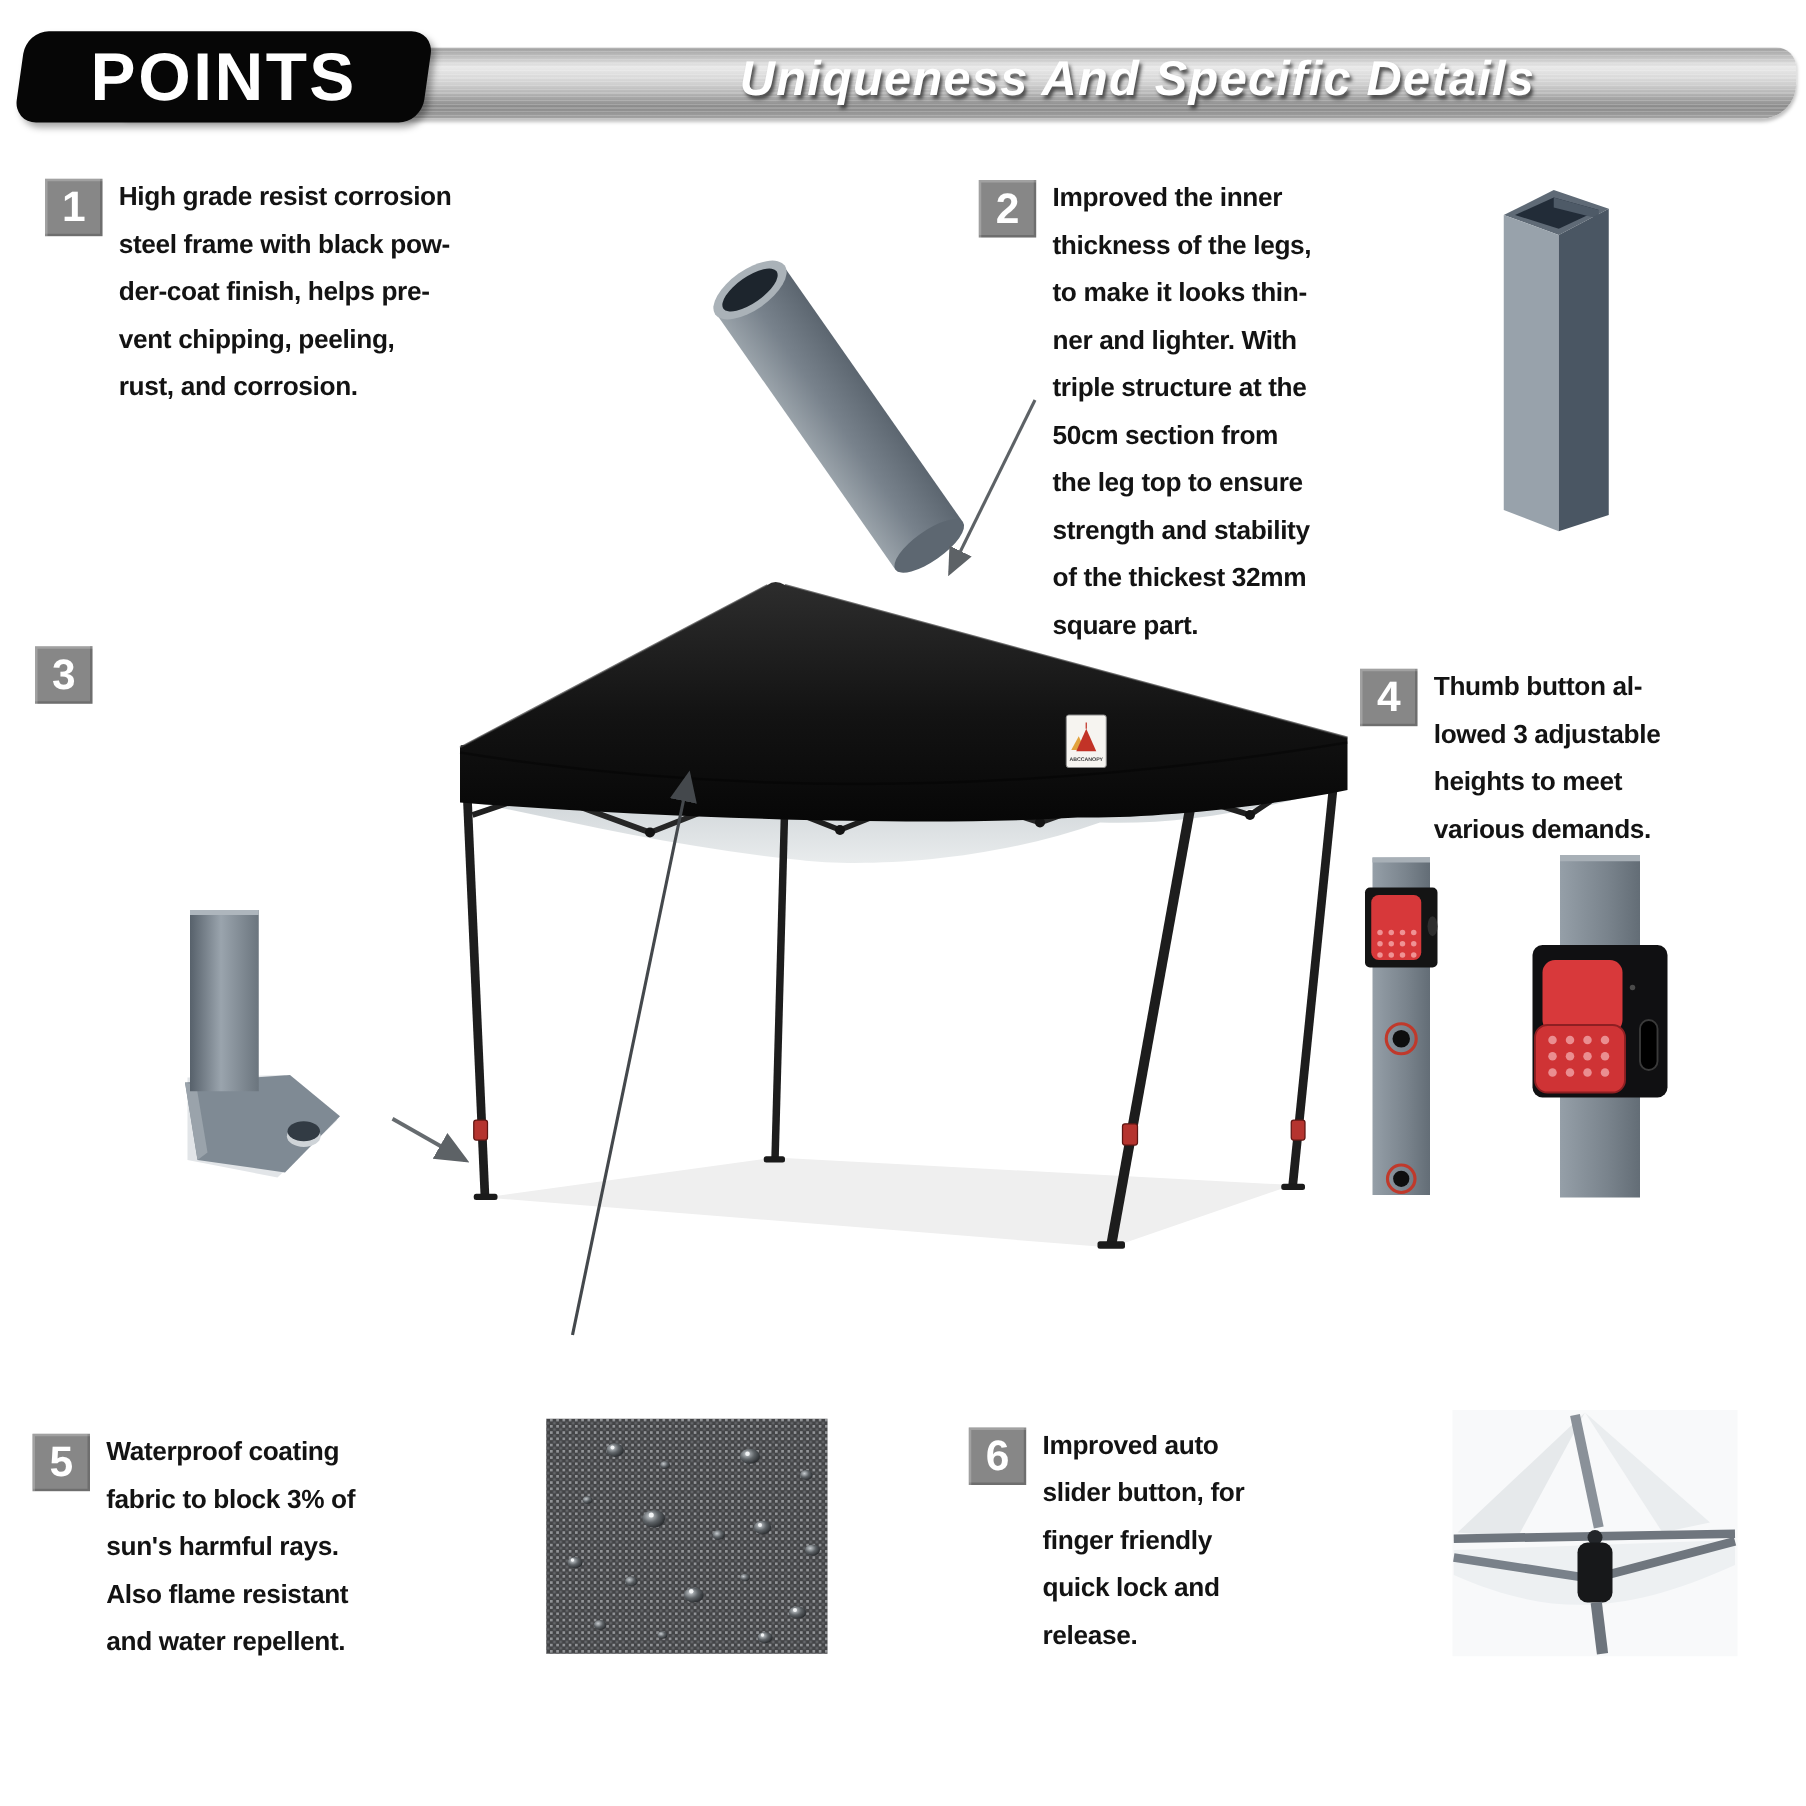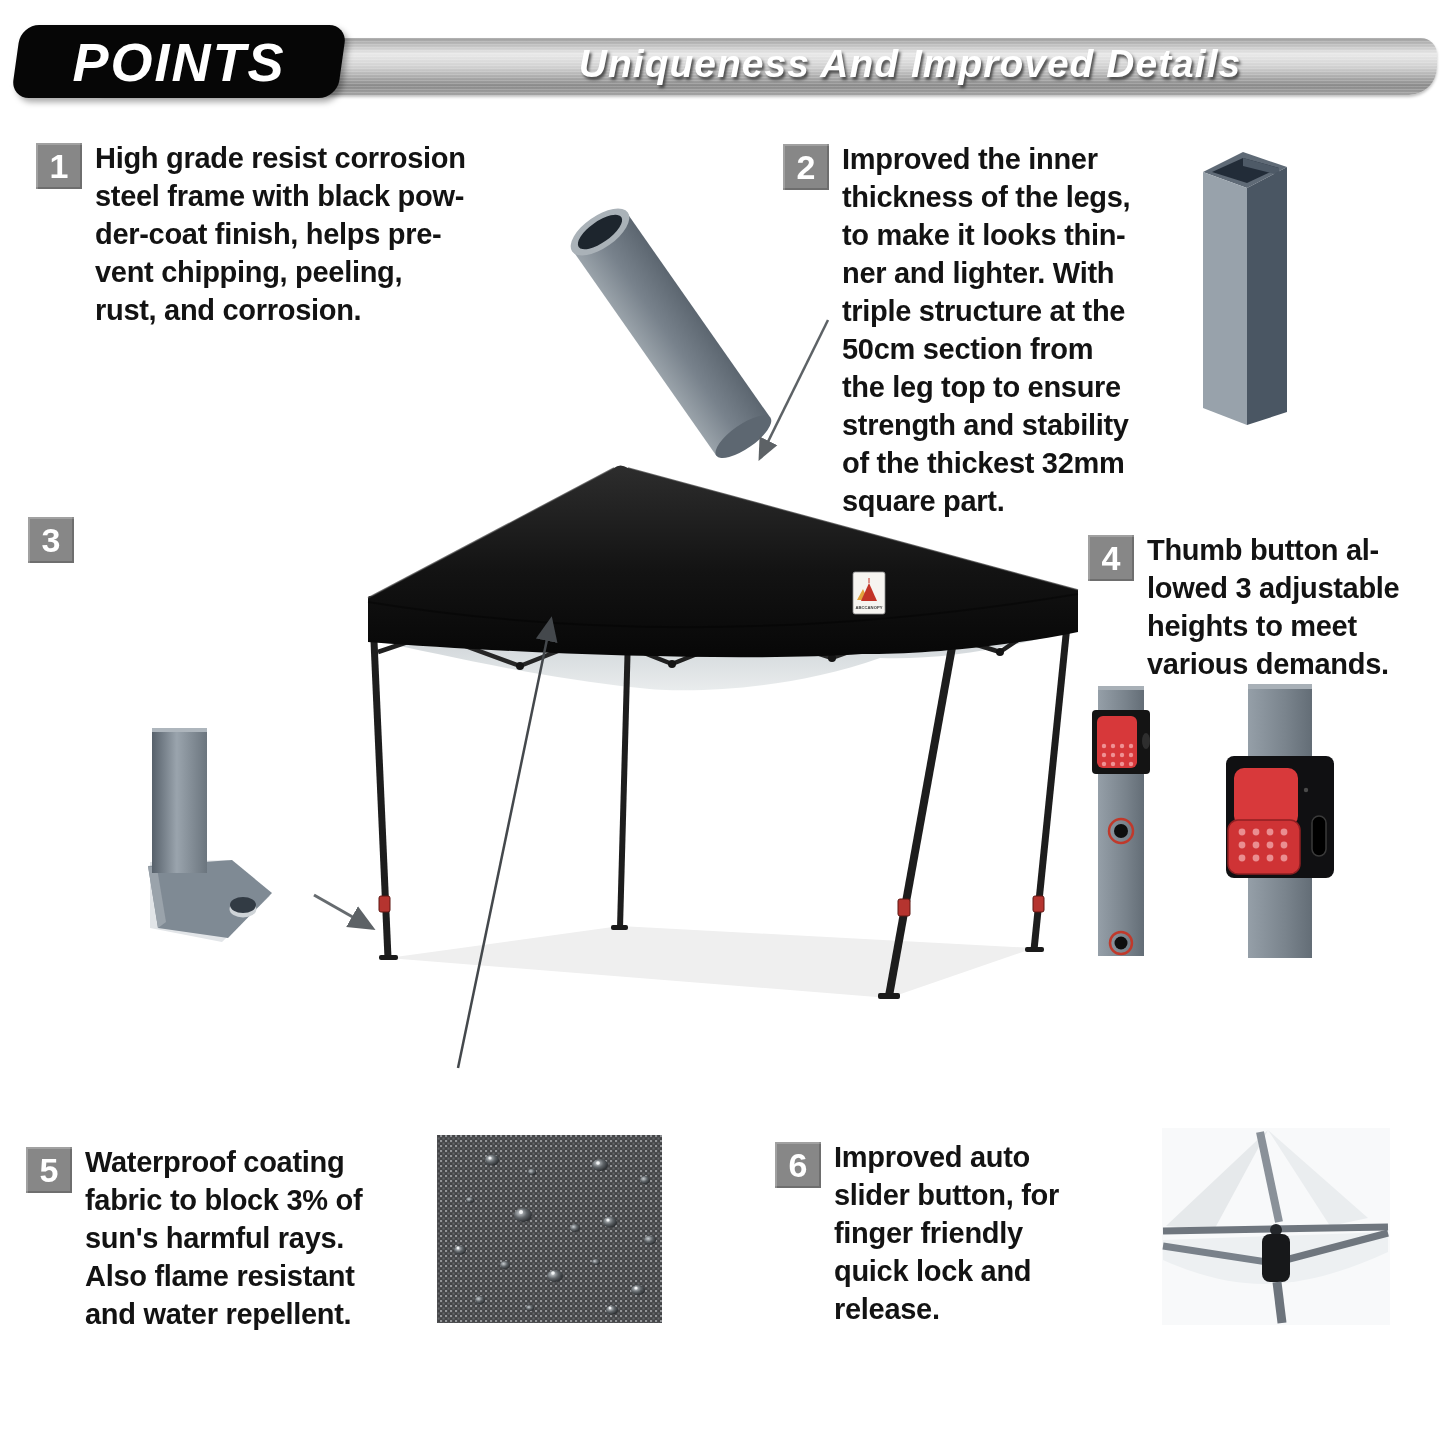--- a/index.html
+++ b/index.html
@@ -11,28 +11,28 @@
     background:
       repeating-linear-gradient(180deg, rgba(255,255,255,.18) 0 1px, rgba(0,0,0,0) 1px 3px),
       linear-gradient(180deg,#9d9d9d 0%,#e9e9e9 28%,#cfcfcf 52%,#8a8a8a 84%,#a3a3a3 100%);
     box-shadow:0 2px 3px rgba(0,0,0,.25);}
   .hdr-subtitle{position:absolute;left:430px;top:42px;width:960px;text-align:center;
     font-size:39px;font-weight:700;font-style:italic;color:#ffffff;letter-spacing:1px;
     text-shadow:2px 3px 3px rgba(55,55,55,.85);}
   .points-bg{position:absolute;left:16px;top:25px;width:326px;height:73px;background:#060606;
     border-radius:18px;transform:skewX(-8deg);box-shadow:4px 4px 6px rgba(0,0,0,.35);}
   .points-label{position:absolute;left:16px;top:25px;width:326px;height:73px;display:flex;
-    align-items:center;justify-content:center;font-size:54px;font-weight:700;font-style:italic;
+    align-items:center;justify-content:center;font-size:54px;font-weight:700;
     color:#ffffff;letter-spacing:2px;}
   
   .feature{position:absolute;display:flex;align-items:flex-start;gap:13px;}
   .badge{flex:0 0 auto;width:46px;height:46px;background:#878787;color:#ffffff;
     display:flex;align-items:center;justify-content:center;font-size:34px;font-weight:700;
     box-shadow:inset 2px 2px 0 rgba(255,255,255,.22), inset -2px -2px 0 rgba(0,0,0,.18);}
-  .ftext{font-size:29px;line-height:38px;font-weight:700;color:#131313;
+  .ftext{font-size:21px;line-height:38px;font-weight:700;color:#131313;
     white-space:pre-line;letter-spacing:-0.3px;margin-top:-4px;}
   .f1{left:36px;top:143px;}  .f1 .ftext{width:455px;}
   .f2{left:783px;top:144px;} .f2 .ftext{width:350px;}
   .f3{left:28px;top:517px;}  .f3 .ftext{width:365px;}
   .f4{left:1088px;top:535px;}.f4 .ftext{width:325px;}
   .f5{left:26px;top:1147px;} .f5 .ftext{width:405px;}
   .f6{left:775px;top:1142px;}.f6 .ftext{width:345px;}
   
   .art{position:absolute;left:0;top:0;width:1445px;height:1445px;}
 </style>
@@ -263,21 +263,21 @@
     </g>
 
     <g>
       <line x1="828" y1="320" x2="760" y2="458" stroke="#5d6266" stroke-width="2.5" marker-end="url(#ahGray)"></line>
       <line x1="314" y1="895" x2="372" y2="928" stroke="#666b6f" stroke-width="3" marker-end="url(#ahGray)"></line>
       <line x1="458" y1="1068" x2="551" y2="620" stroke="#44484c" stroke-width="2.5" marker-end="url(#ahDark)"></line>
     </g>
   </svg>
 
   <div class="hdr-bar"></div>
-  <div class="hdr-subtitle">Uniqueness And Improved Details</div>
+  <div class="hdr-subtitle">Uniqueness And Specific Details</div>
   <div class="points-bg"></div>
   <div class="points-label">POINTS</div>
 
   <div class="feature f1">
     <div class="badge">1</div>
     <div class="ftext">High grade resist corrosion
 steel frame with black pow-
 der-coat finish, helps pre-
 vent chipping, peeling,
 rust, and corrosion.</div>

